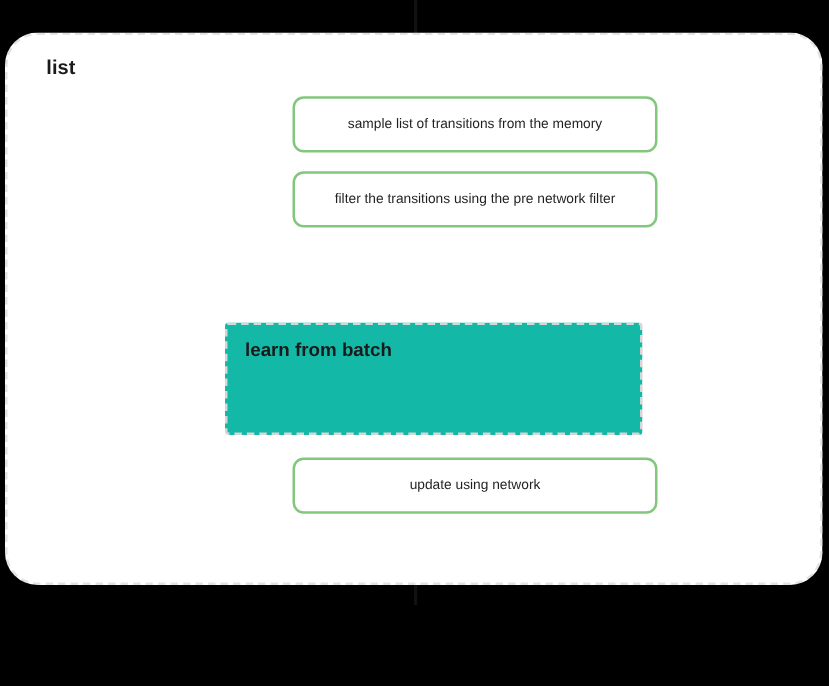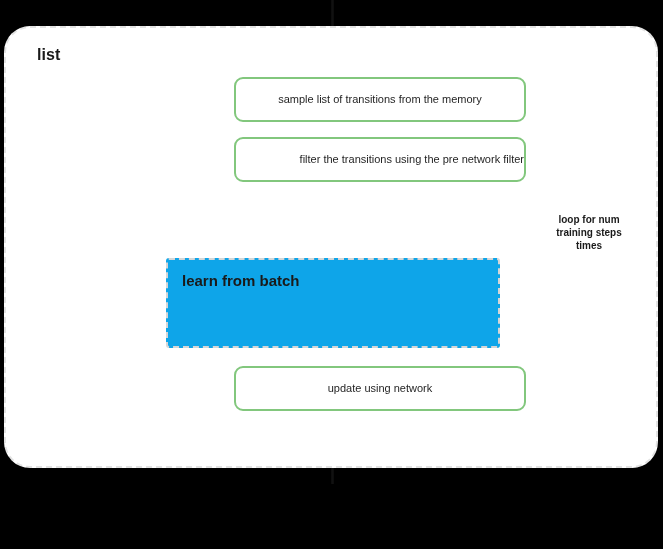--- a/index.html
+++ b/index.html
@@ -65,32 +65,32 @@
   }
   .step-box .step-label {
     font-size: 11px;
     color: #1f1f1f;
     line-height: 1.2;
     text-align: center;
     white-space: nowrap;
   }
 
   #step-0 { top: 77px; }
-  #step-1 { top: 137px; justify-content: flex-end; }
+  #step-1 { top: 137px; }
   #step-2 { top: 197px; }
   #step-3 { top: 366px; }
 
   
   .group-box {
     position: absolute;
-    left: 166px;
+    left: 180px;
     top: 258px;
     width: 334px;
     height: 90px;
-    background: #0ea5e9;
+    background: #14b8a6;
     border: 2px dashed #d6d6d6;
     border-radius: 3px;
     box-sizing: border-box;
   }
   .group-title {
     position: absolute;
     left: 14px;
     top: 10px;
     width: 130px;
     font-size: 15px;
@@ -151,15 +151,14 @@
 
   <div class="step-box" id="step-1">
     <span class="step-label">filter the transitions using the pre network filter</span>
   </div>
 
 
   <div class="step-box" id="step-3">
     <span class="step-label">update using network</span>
   </div>
 
-  <div class="loop-caption">loop for num training steps times</div>
 
 </div>
 
 </body></html>

